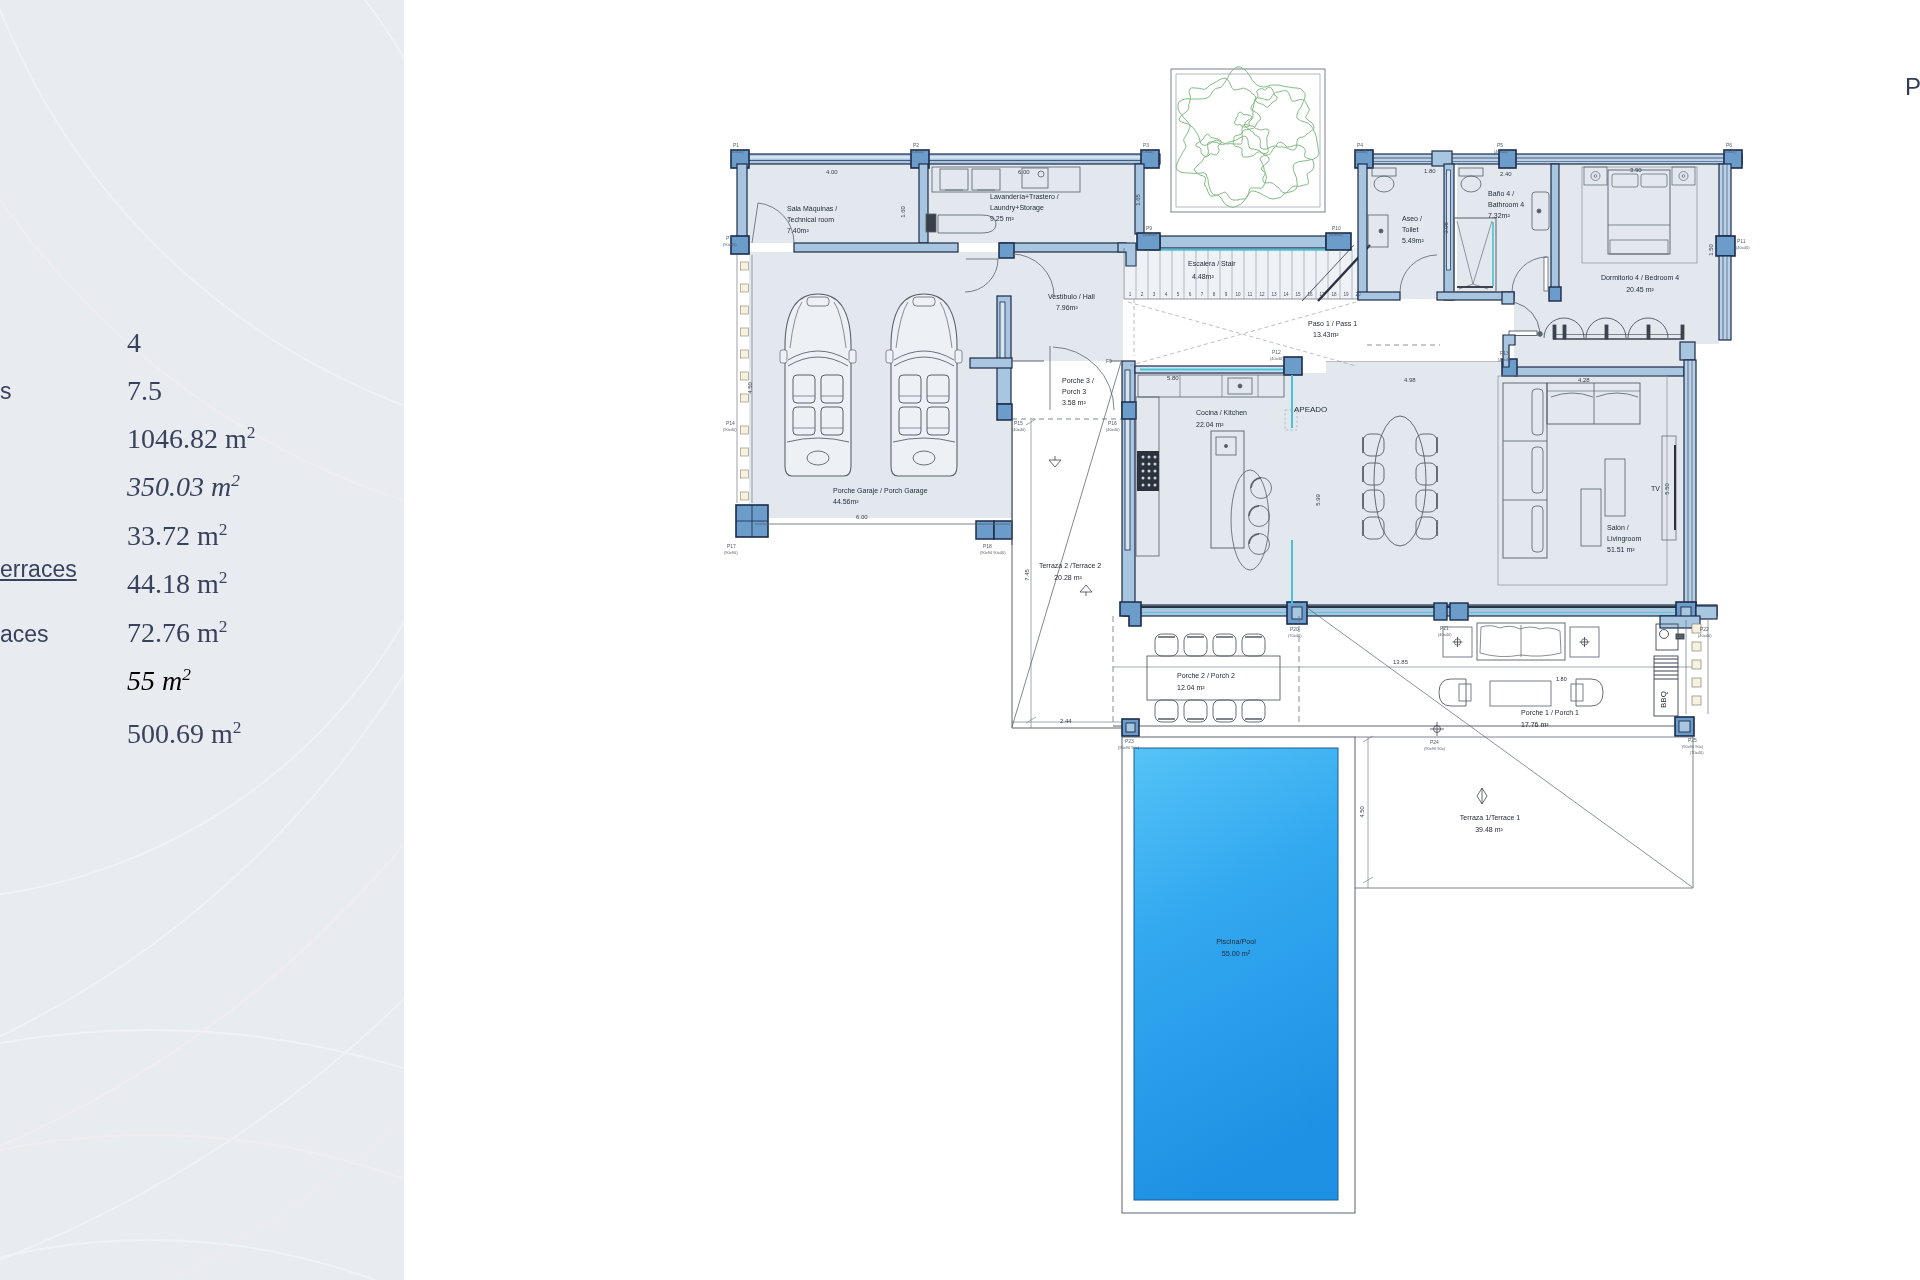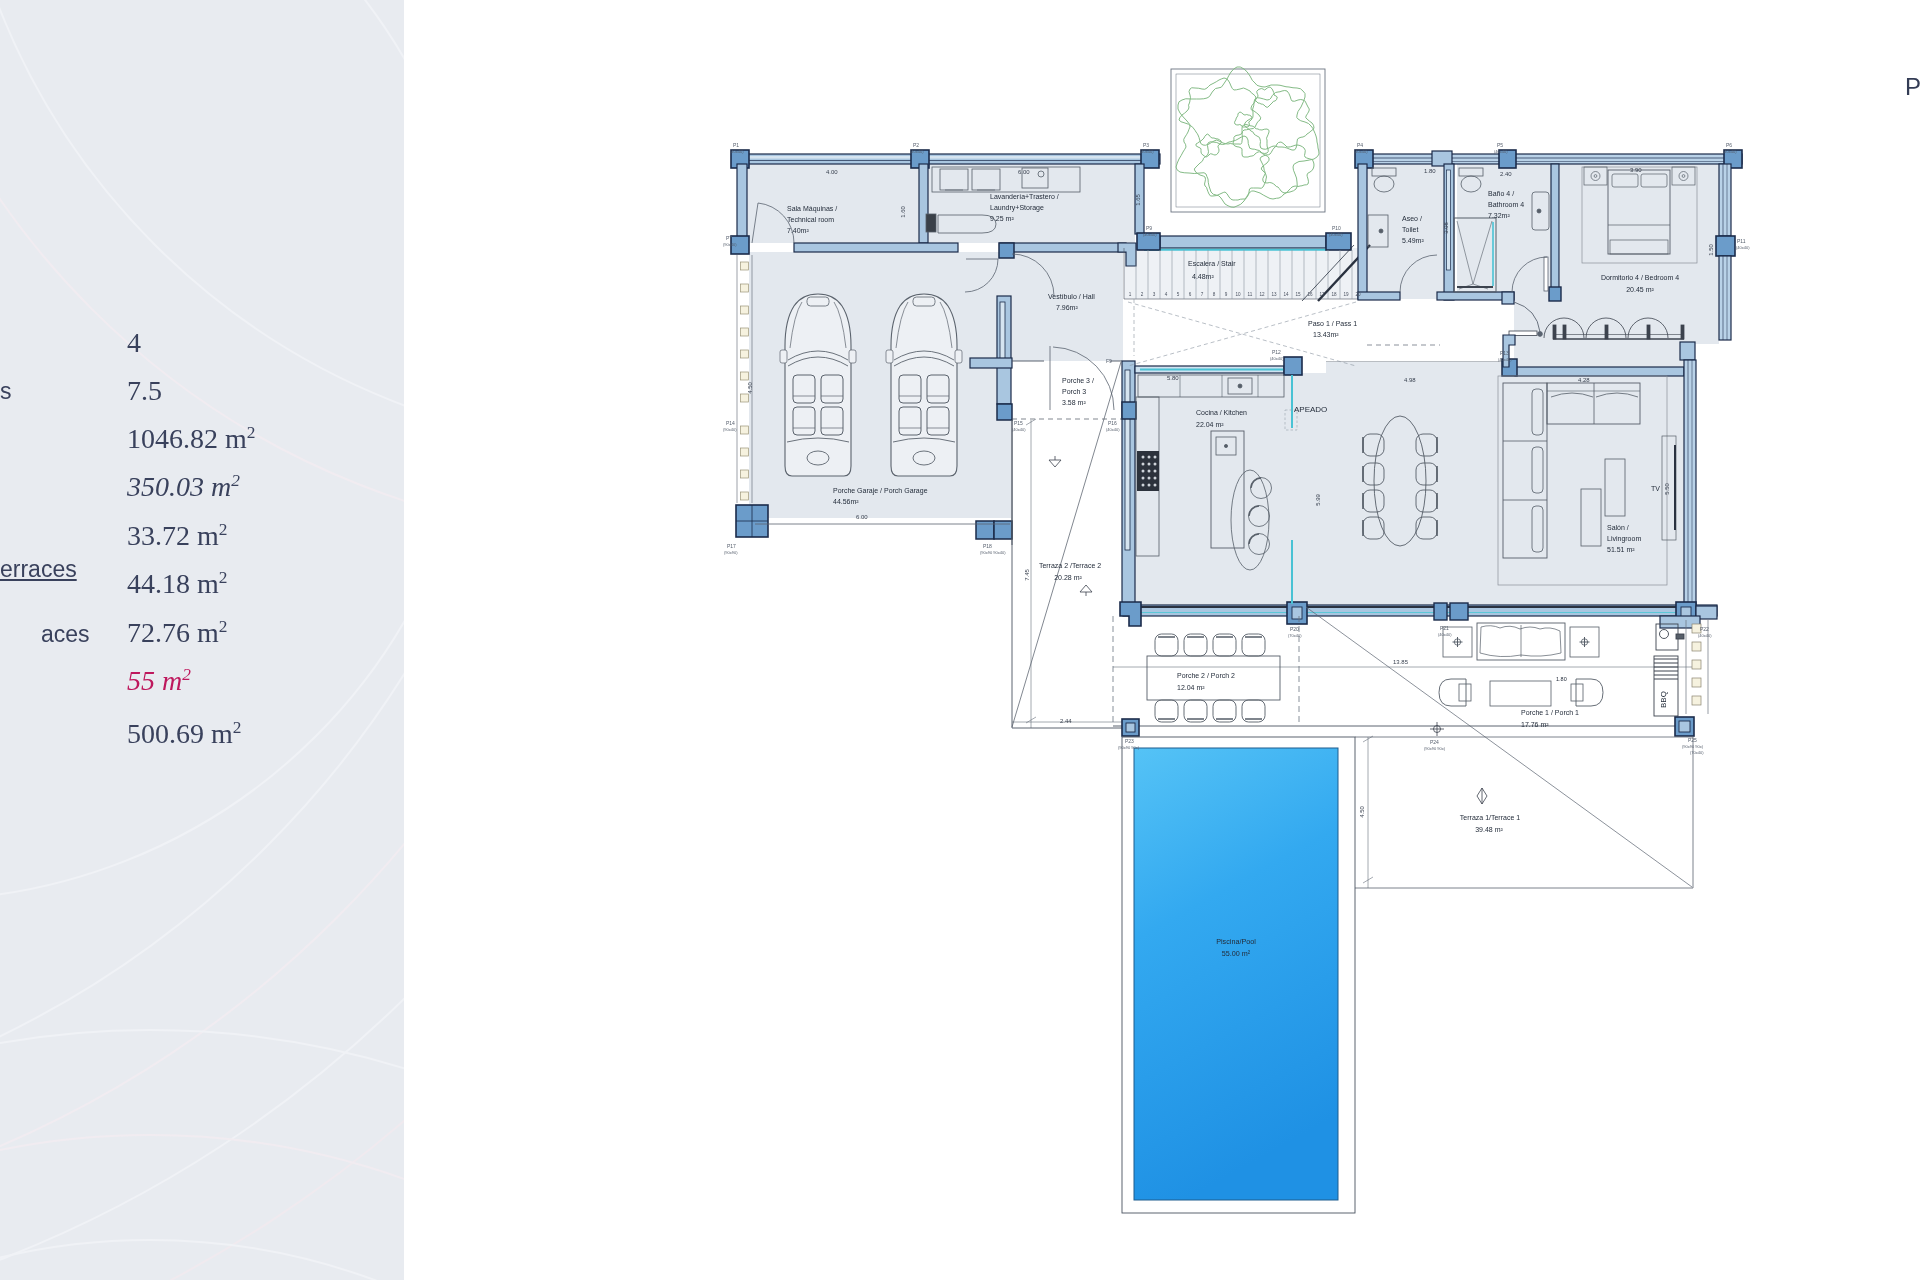--- a/index.html
+++ b/index.html
@@ -43,25 +43,25 @@
 <div class="val" style="top:423px;">1046.82 m<sup>2</sup></div>
 
 <div class="val" style="top:471px;font-style:italic;">350.03 m<sup>2</sup></div>
 
 <div class="lab" style="top:556px;text-decoration:underline;">erraces</div>
 
 <div class="val" style="top:520px;">33.72 m<sup>2</sup></div>
 
 <div class="val" style="top:568px;">44.18 m<sup>2</sup></div>
 
-<div class="lab" style="top:621px;margin-left:41px;">aces</div>
+<div class="lab" style="top:621px;">aces</div>
 
 <div class="val" style="top:617px;">72.76 m<sup>2</sup></div>
 
-<div class="val" style="top:665px;color:#be185d;font-style:italic;">55 m<sup>2</sup></div>
+<div class="val" style="top:665px;color:#000000;font-style:italic;">55 m<sup>2</sup></div>
 
 <div class="val" style="top:718px;font-weight:normal;">500.69 m<sup>2</sup></div>
 </div>
 
 <div style="position:absolute;left:1905px;top:73px;font-size:24px;color:#333c55;font-weight:500;">P</div>
 <svg id="plan" width="1920" height="1280" viewBox="0 0 1920 1280">
 <defs>
   <linearGradient id="pool" x1="0" y1="0" x2="0.25" y2="1">
     <stop offset="0" stop-color="#55c3f6"></stop>
     <stop offset="0.4" stop-color="#33a9f0"></stop>

